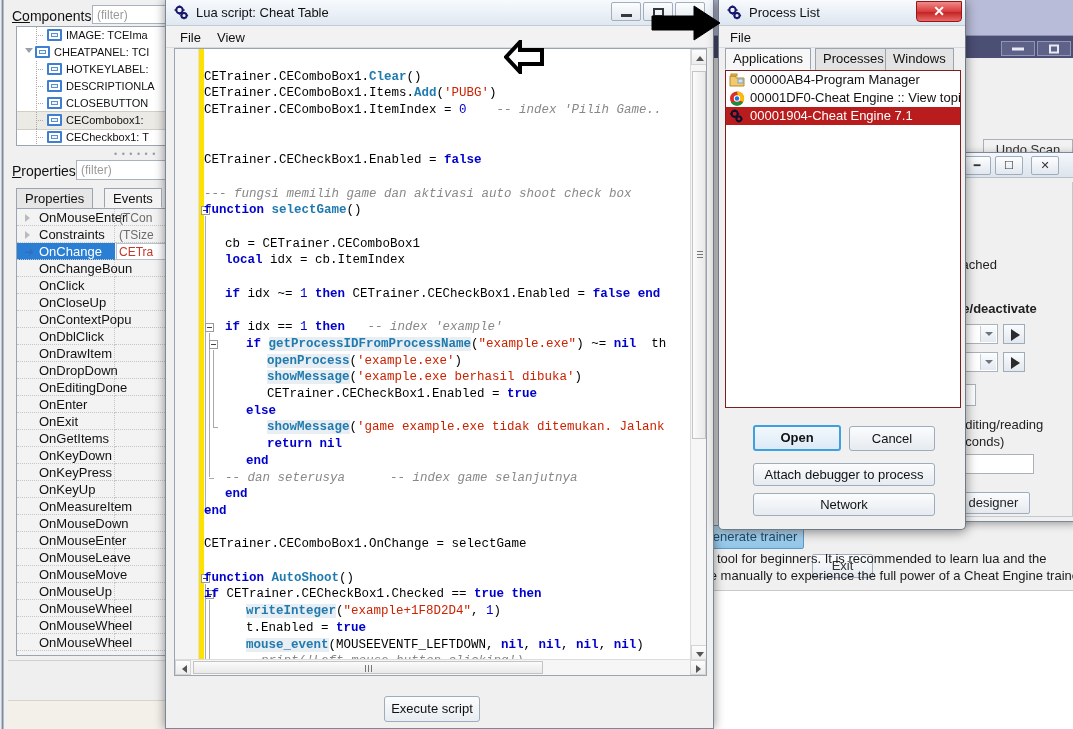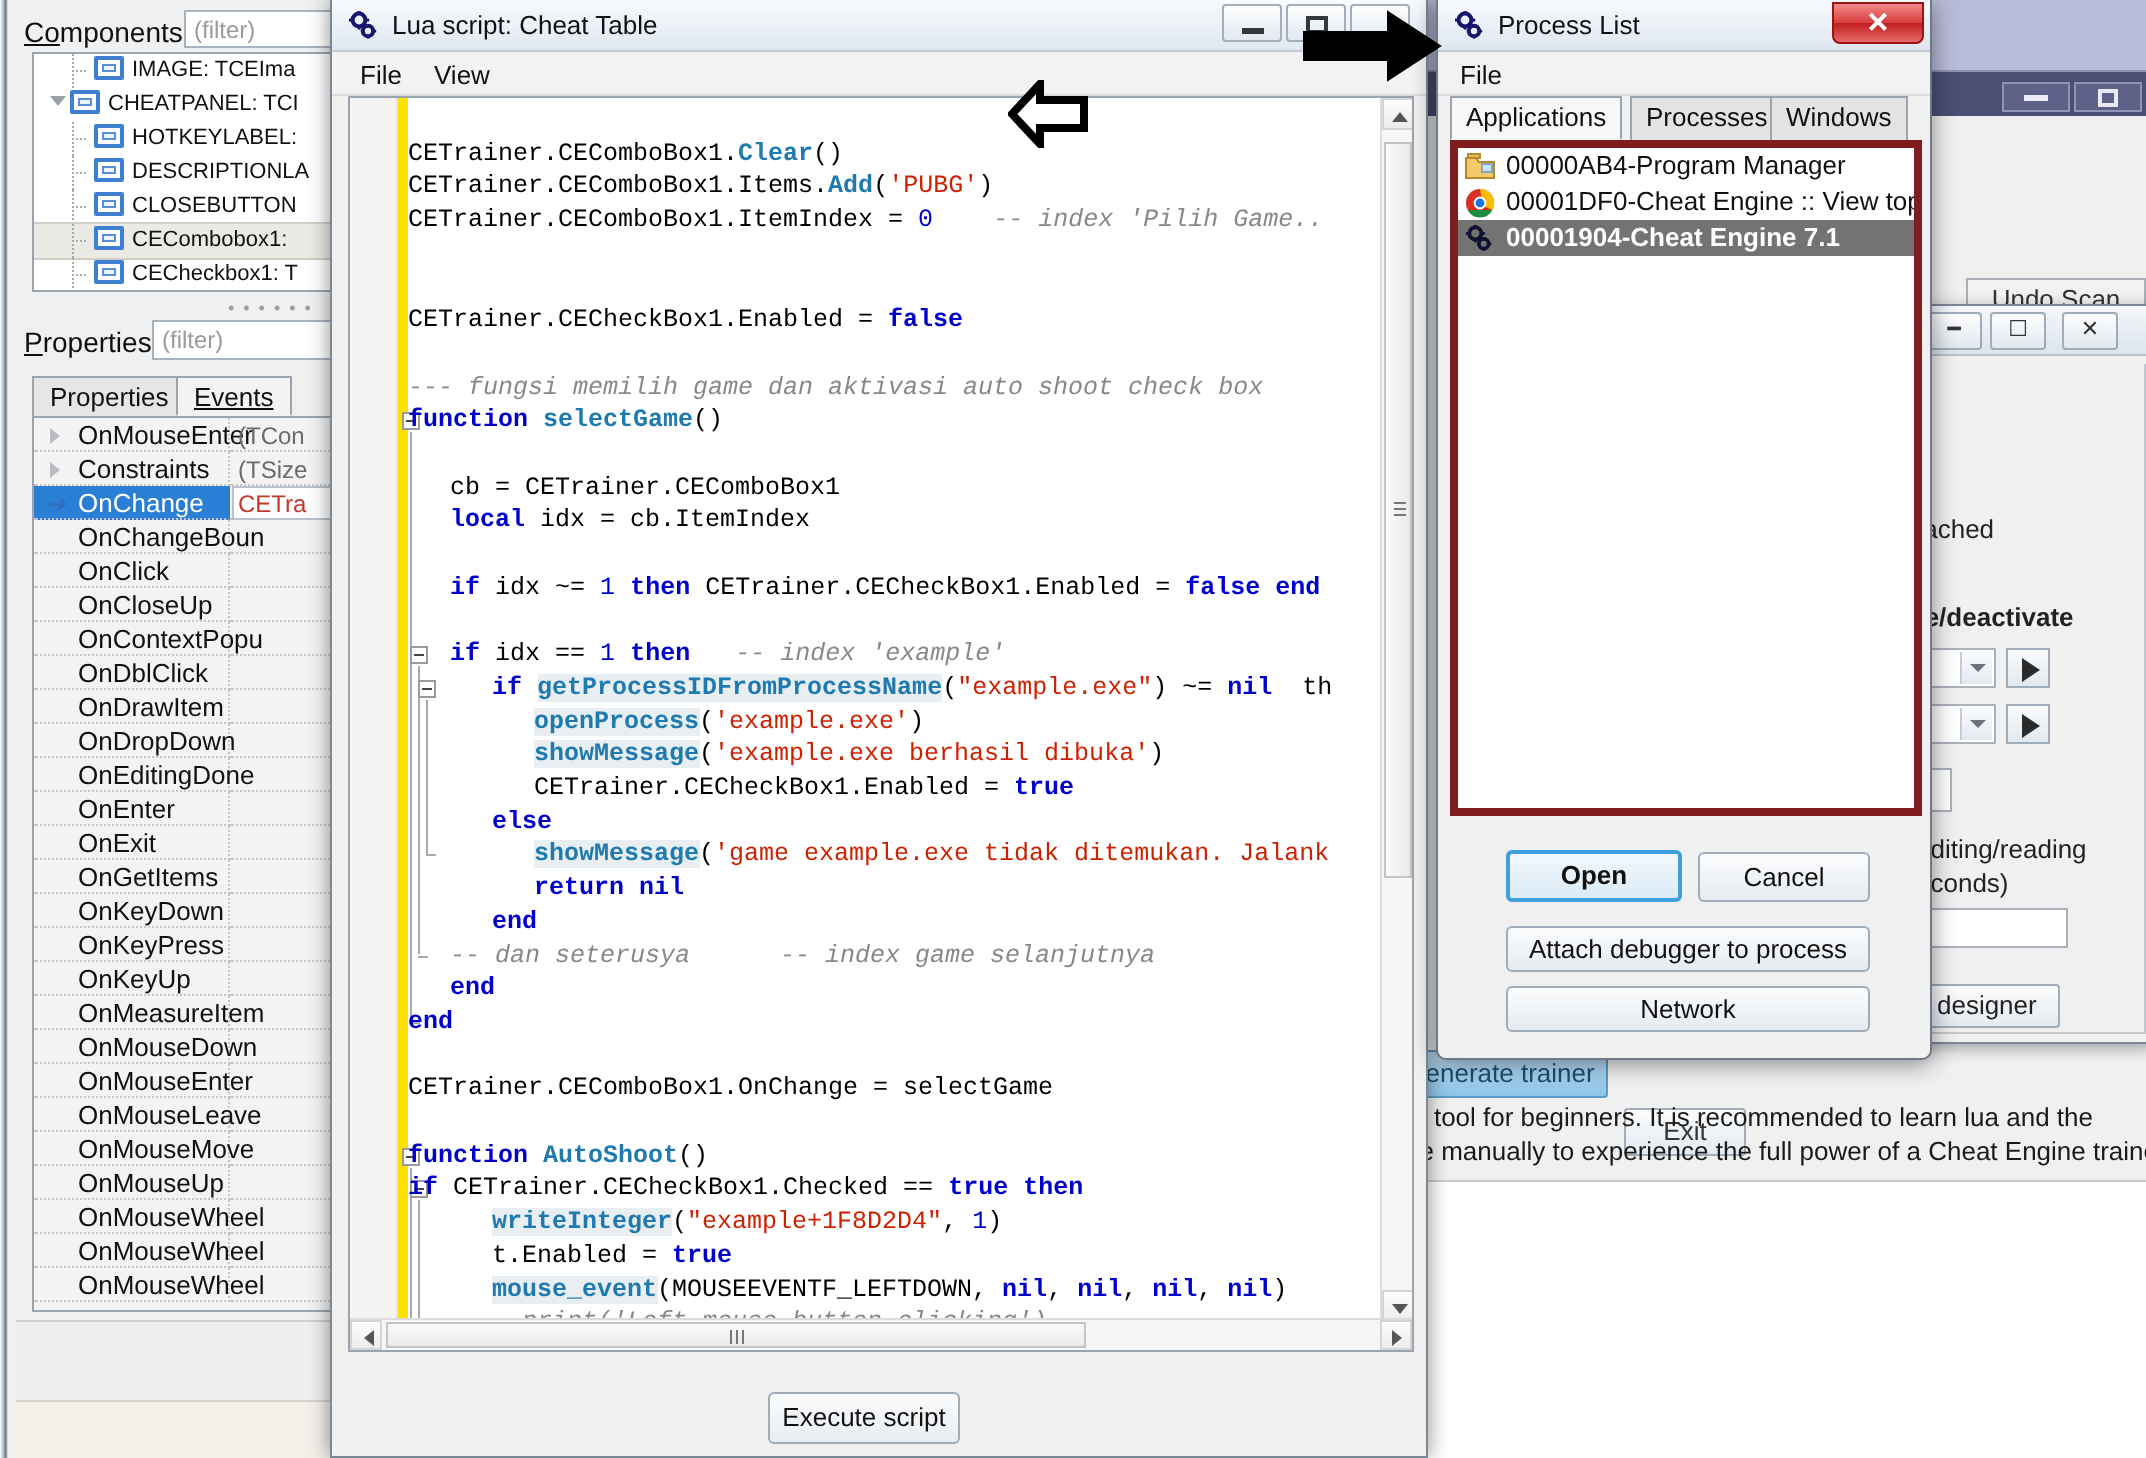--- a/index.html
+++ b/index.html
@@ -258,24 +258,24 @@
     color:#fff; font-size:14px; font-weight:bold; text-align:center; line-height:18px;
   }
   .proc-menu { position:absolute; left:0; top:26px; right:0; height:22px;
     background:#f2f2f2; border-bottom:1px solid #d7dce2;}
   .proc-menu .mi { position:absolute; left:6px; top:3px; font-size:13px; color:#111; padding:1px 5px;}
   .ptabs { position:absolute; left:6px; top:48px; width:236px; height:22px;}
   .ptab { position:absolute; top:0; height:22px; line-height:20px; padding:0 7px;
      background:#e3e3e3; border:1px solid #9aa5b1; border-bottom:none; font-size:13px; color:#111;}
   .ptab.active { background:#f7f7f7; border-bottom:1px solid #f7f7f7; z-index:3; }
   .plist { position:absolute; left:6px; top:70px; width:236px; height:338px;
-     background:#ffffff; border:4px solid #7f1d1d; overflow:hidden;}
+     background:#ffffff; border:1px solid #7f1d1d; overflow:hidden;}
   .plrow { position:relative; height:18px; line-height:18px; font-size:13px; color:#111;
      white-space:nowrap; padding-left:24px;}
-  .plrow.sel { background:#737373; color:#ffffff;font-weight:bold; }
+  .plrow.sel { background:#b91c1c; color:#ffffff; }
   .plico { position:absolute; left:3px; top:2px; width:16px; height:14px; }
   .pbtn {
     position:absolute; background:linear-gradient(to bottom,#fbfcfd,#e6ebf1);
     border:1px solid #9facba; border-radius:3px; font-size:13px; color:#111;
     text-align:center; white-space:nowrap;
   }
   .pbtn.primary { background:linear-gradient(to bottom,#f2f8fd,#dceaf6); border:2px solid #3fa0e0;
      border-radius:3px;}
 
   
@@ -359,21 +359,21 @@
           <div class="tree-row tree-indent1"><i class="dotline"></i><i class="dotstub"></i><span class="tree-ico"></span><span>CECheckbox1: T</span></div>
         </div>
 
       <div class="splitter-dots">• • • • • •</div>
 
       <div class="props-header"><u>P</u>roperties</div>
       <div class="props-filter">(filter)</div>
 
       <div class="tabstrip">
         <div class="tabb" style="left:0;">Properties</div>
-        <div class="tabb active" style="left:72px;text-decoration:underline;">Events</div>
+        <div class="tabb active" style="left:88px;">Events</div>
       </div>
 
       <div class="events-grid" id="events-grid">
           <div class="eg-row">
             <i class="eg-col"></i>
             <i class="eg-col2"></i>
             <i class="eg-expand"></i>
             <span class="eg-name">OnMouseEnter</span>
             <span class="eg-val gray">(TCon</span>
           </div>

